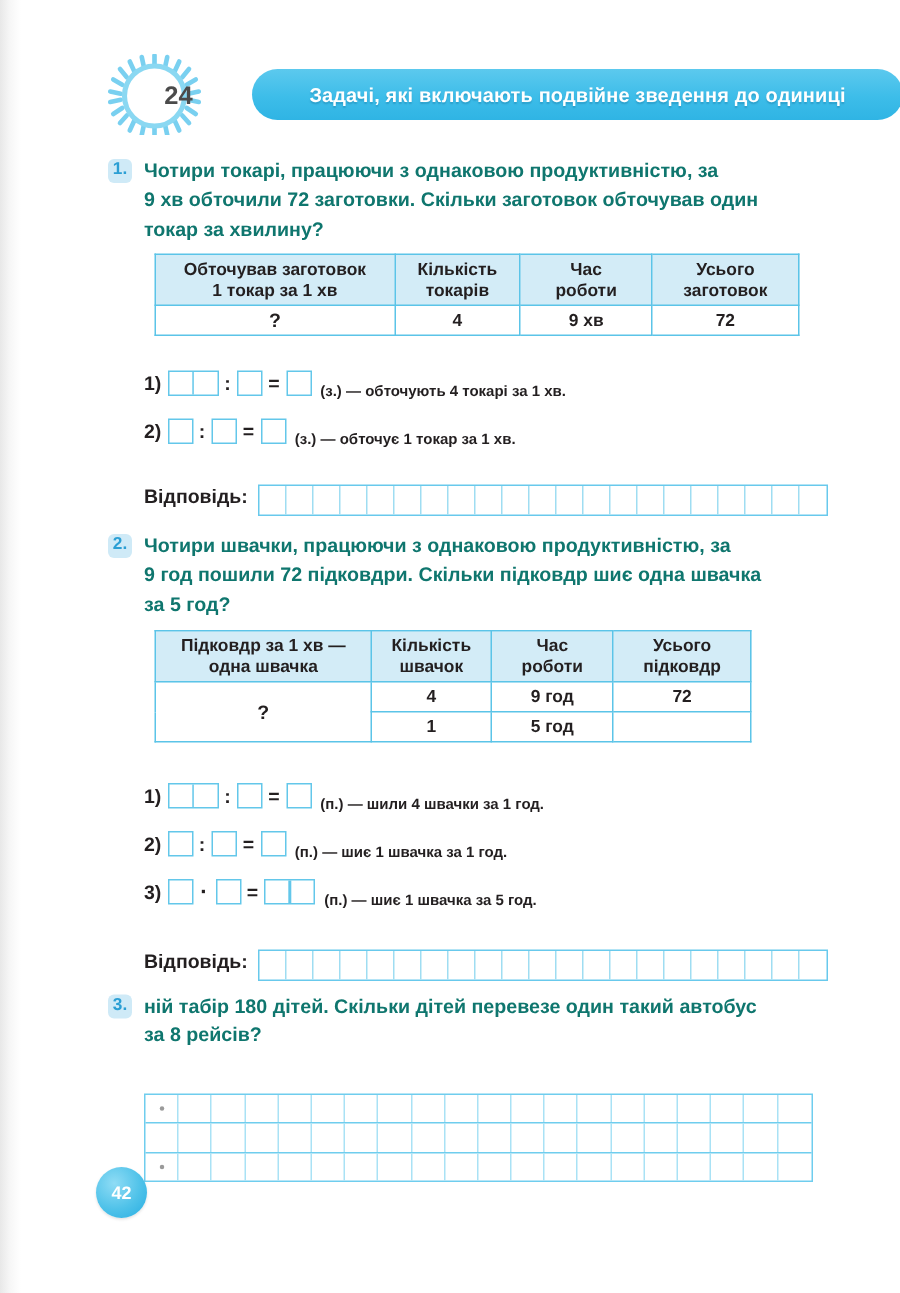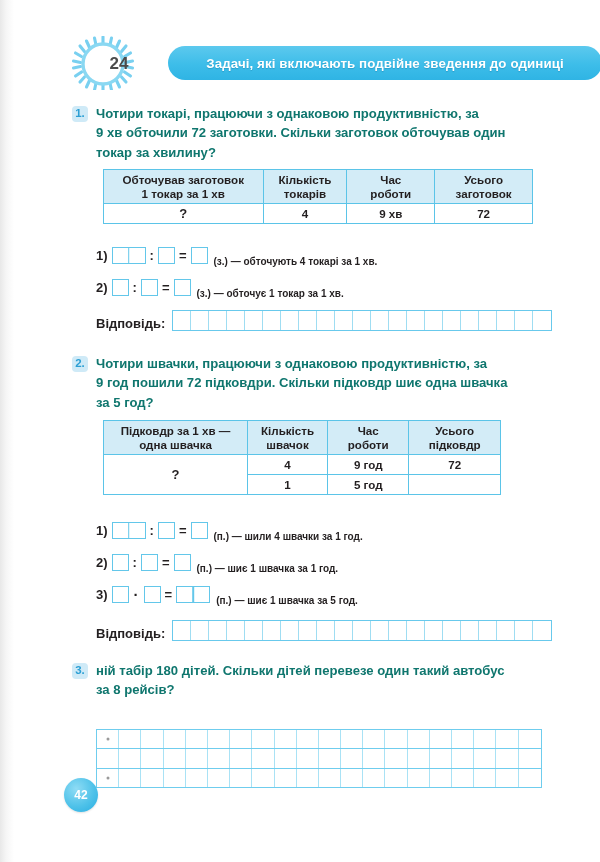--- a/index.html
+++ b/index.html
@@ -70,21 +70,21 @@
   .bx { display:inline-block; border:1.6px solid #63c7ea; background:#fff;
         width:17px; height:17px; vertical-align:middle; }
   .bx2 { width:34px; position:relative; }
   .bx2::after{ content:""; position:absolute; left:50%; top:0; width:1.6px; height:100%;
                background:#63c7ea; transform:translateX(-50%); }
   .op { margin:0 4px; font-size:13px; font-weight:bold; }
   .opdot { margin:0 5px; font-size:15px; line-height:10px; }
   .tail { margin-left:6px; font-size:10px; font-weight:bold;margin-top:12px; }
 
   
-  .ansrow { position:absolute; display:flex; align-items:flex-end; }
+  .ansrow { position:absolute; display:flex; align-items:flex-start;margin-top:13px; }
   .ansrow .word { font-size:13px; font-weight:bold; margin-right:7px; }
   .cells { display:flex; border:1.5px solid #68c9ec; background:#fff; }
   .cells i { display:block; width:18px; height:19px; border-right:1.3px solid #9fddf2; }
   .cells i:last-child { border-right:none; }
 
   
   .bigrid { position:absolute; border:1.6px solid #6fcdee; background:#fff; }
   .bigrid .r { display:flex; }
   .bigrid .r + .r { border-top:1.6px solid #6fcdee; }
   .bigrid .c { width:22.2px; height:18.3px; border-right:1.3px solid #a9e2f5;

